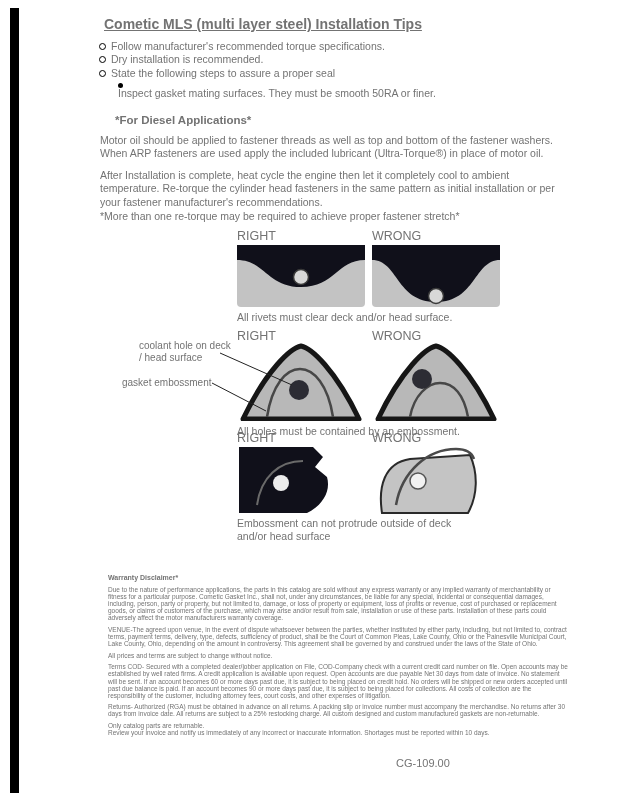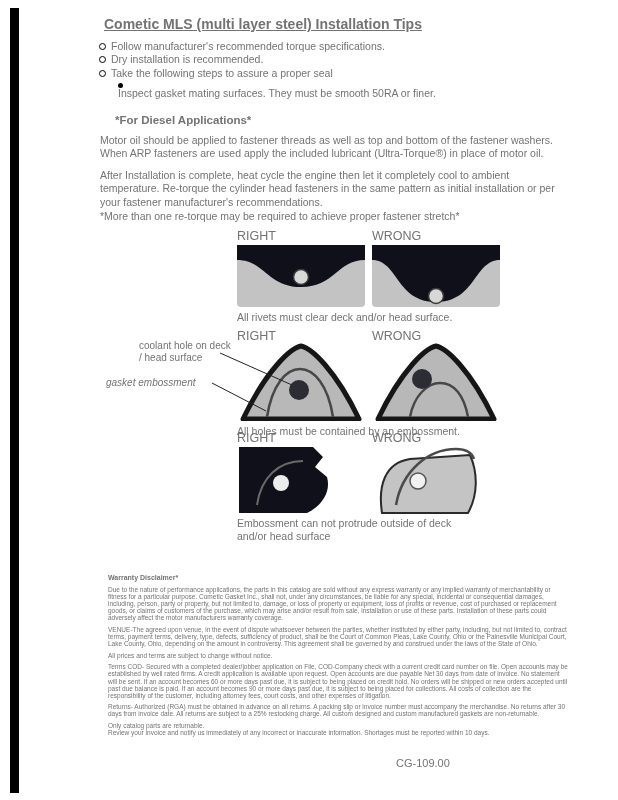--- a/index.html
+++ b/index.html
@@ -54,21 +54,21 @@
     <div class="bullet">
       <span class="marker-o"></span>
       <span>Follow manufacturer's recommended torque specifications.</span>
     </div>
     <div class="bullet">
       <span class="marker-o"></span>
       <span>Dry installation is recommended.</span>
     </div>
     <div class="bullet">
       <span class="marker-o"></span>
-      <span>Take the following steps to assure a proper seal</span>
+      <span>State the following steps to assure a proper seal</span>
     </div>
     <div class="bullet sub">
       <span class="marker-dot"></span>
       <span>Inspect gasket mating surfaces.  They must be smooth 50RA or finer.</span>
     </div>
   </div>
 
   <div class="diesel-heading">*For Diesel Applications*</div>
   <p class="para p1">Motor oil should be applied to fastener threads as well as top and bottom of the fastener washers. When ARP fasteners are used apply the included lubricant (Ultra-Torque®) in place of motor oil.</p>
   <p class="para p2">After Installation is complete, heat cycle the engine then let it completely cool to ambient temperature. Re-torque the cylinder head fasteners in the same pattern as initial installation or per your fastener manufacturer's recommendations.</p>
@@ -94,21 +94,21 @@
     <path d="M6,76 C30,26 54,5 64,3 C74,5 98,26 122,76 Z" fill="#b8b8b8" stroke="#161616" stroke-width="5" stroke-linejoin="round"></path>
     <path d="M30,74 C35,42 49,26 63,26 C77,26 91,42 96,74" fill="none" stroke="#474747" stroke-width="2.5"></path>
     <circle cx="62" cy="47" r="10" fill="#2c2c34"></circle>
   </svg>
   <svg class="dg" style="left:372px;top:343px;" width="128" height="78" viewBox="0 0 128 78">
     <path d="M6,76 C30,26 54,5 64,3 C74,5 98,26 122,76 Z" fill="#b8b8b8" stroke="#161616" stroke-width="5" stroke-linejoin="round"></path>
     <path d="M38,74 C42,52 56,40 68,40 C82,40 92,52 96,74" fill="none" stroke="#474747" stroke-width="2.5"></path>
     <circle cx="50" cy="36" r="10" fill="#2c2c34"></circle>
   </svg>
   <div class="side-label" style="left:139px;top:340px;width:92px;">coolant hole on deck / head surface</div>
-  <div class="side-label" style="left:106px;top:377px;width:110px;font-style:italic;">gasket embossment</div>
+  <div class="side-label" style="left:122px;top:377px;width:110px;">gasket embossment</div>
   <svg class="connectors" style="left:120px;top:335px;" width="190" height="95" viewBox="0 0 190 95">
     <line x1="100" y1="18" x2="172" y2="50" stroke="#222" stroke-width="1"></line>
     <line x1="92" y1="48" x2="146" y2="76" stroke="#222" stroke-width="1"></line>
   </svg>
   <div class="caption" style="top:425px;">All holes must be contained by an embossment.</div>
 
   <div class="dg-label" style="left:237px;top:431px;">RIGHT</div>
   <div class="dg-label" style="left:372px;top:431px;">WRONG</div>
   <svg class="dg" style="left:237px;top:445px;" width="128" height="70" viewBox="0 0 128 70">
     <path d="M2,2 H76 L86,12 L78,22 L90,32 C94,46 86,60 70,68 L2,68 Z" fill="#10101a"></path>

